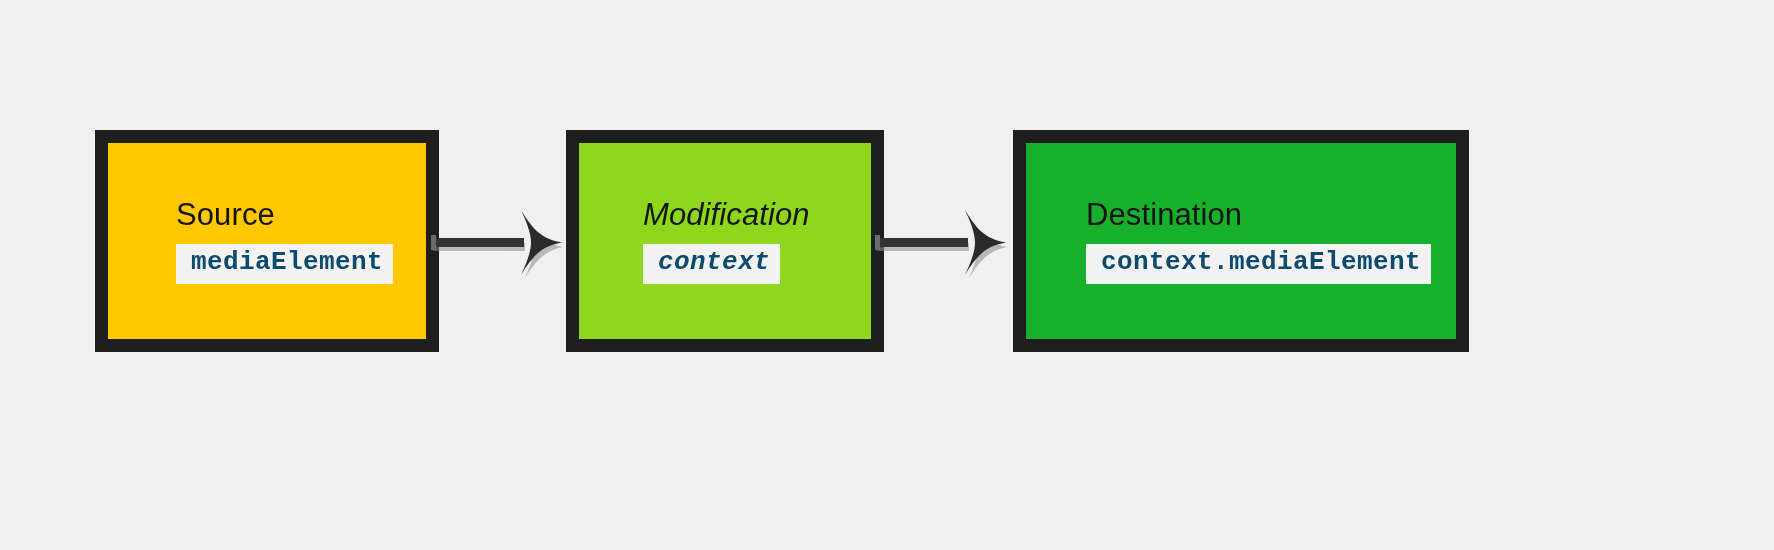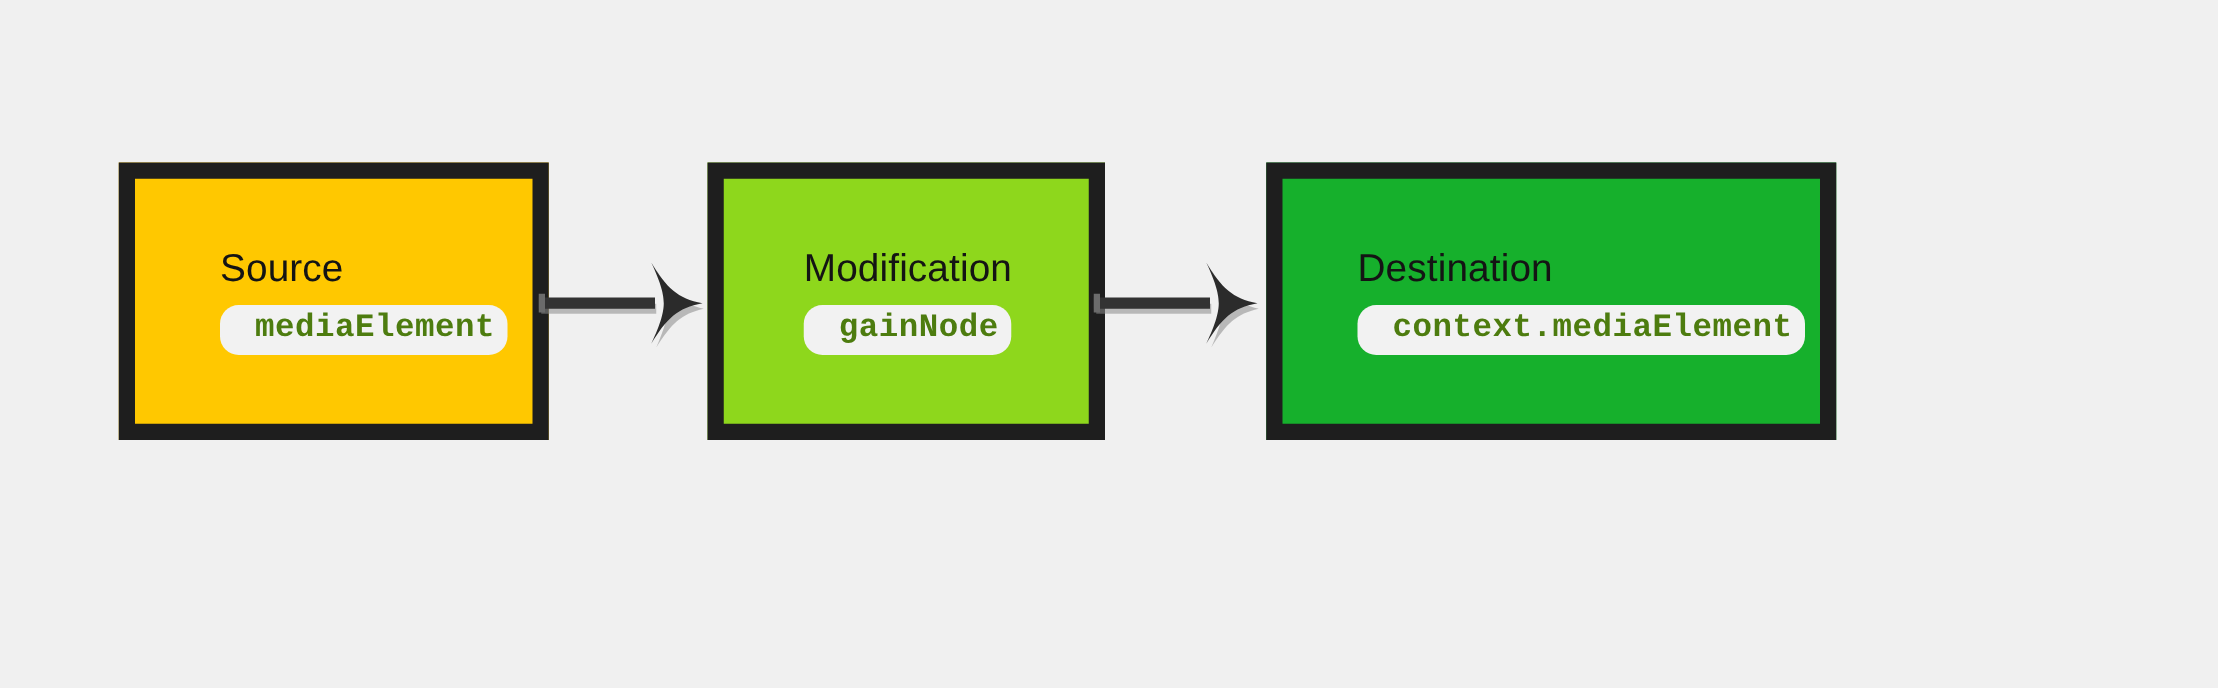--- a/index.html
+++ b/index.html
@@ -39,27 +39,26 @@
     line-height: 1.1;
     letter-spacing: 0.1px;
     margin-bottom: 12px;
     white-space: nowrap;
   }
 
   .node-code {
     font-family: "Liberation Mono", "DejaVu Sans Mono", monospace;
     font-size: 26px;
     font-weight: 700;
-    color: #4d7c0f;
+    color: #0c4a6e;
     background: #f2f2f2;
-    padding: 4px 10px 6px 28px;
+    padding: 4px 10px 6px 15px;
     line-height: 1.15;
     white-space: nowrap;
     letter-spacing: 0.4px;
-    border-radius: 15px;
   }
 
   
   #node-source   { background: #ffc800; }
   #node-modify   { background: #8ed71c; }
   #node-dest     { background: #16b02c; }
 
   
   #node-source {
     left: 95px;  top: 130px;  width: 344px; height: 222px;
@@ -103,23 +102,23 @@
     </g>
 
     <rect x="0" y="42" width="93" height="9" fill="#333333"></rect>
 
     <rect x="0" y="39" width="5" height="15" fill="#6b6b6b"></rect>
 
     <path d="M 90 14 C 102 34 111 43 131 46.5 C 111 50 102 59 90 79
              C 98 62 100 53 100 46.5 C 100 40 98 31 90 14 Z" fill="#2b2b2b"></path>
   </svg>
 
-  <div class="node-box" id="node-modify" style="background: rgb(142, 215, 28); border-color: rgb(30, 30, 30);">
+  <div class="node-box" id="node-modify" style="background: rgb(142, 215, 28); border-color: rgb(30, 30, 30); font-style: italic;">
     <div class="node-title">Modification</div>
-    <div class="node-code" style="background: rgb(242, 242, 242);">gainNode</div>
+    <div class="node-code" style="background: rgb(242, 242, 242);">context</div>
   </div>
 
   <svg class="edge-arrow" id="edge-modify-dest" viewBox="0 0 148 96" preserveAspectRatio="none">
     <g transform="translate(2,3)" opacity="0.55">
       <path d="M 0 44 L 92 44 L 92 52 L 0 52 Z" fill="#8c8c8c"></path>
       <path d="M 92 17 C 104 36 112 44 130 48 C 112 52 104 60 92 79
                C 99 63 101 54 101 48 C 101 42 99 33 92 17 Z" fill="#8c8c8c"></path>
     </g>
     <rect x="0" y="42" width="93" height="9" fill="#333333"></rect>
     <rect x="0" y="39" width="5" height="15" fill="#6b6b6b"></rect>

